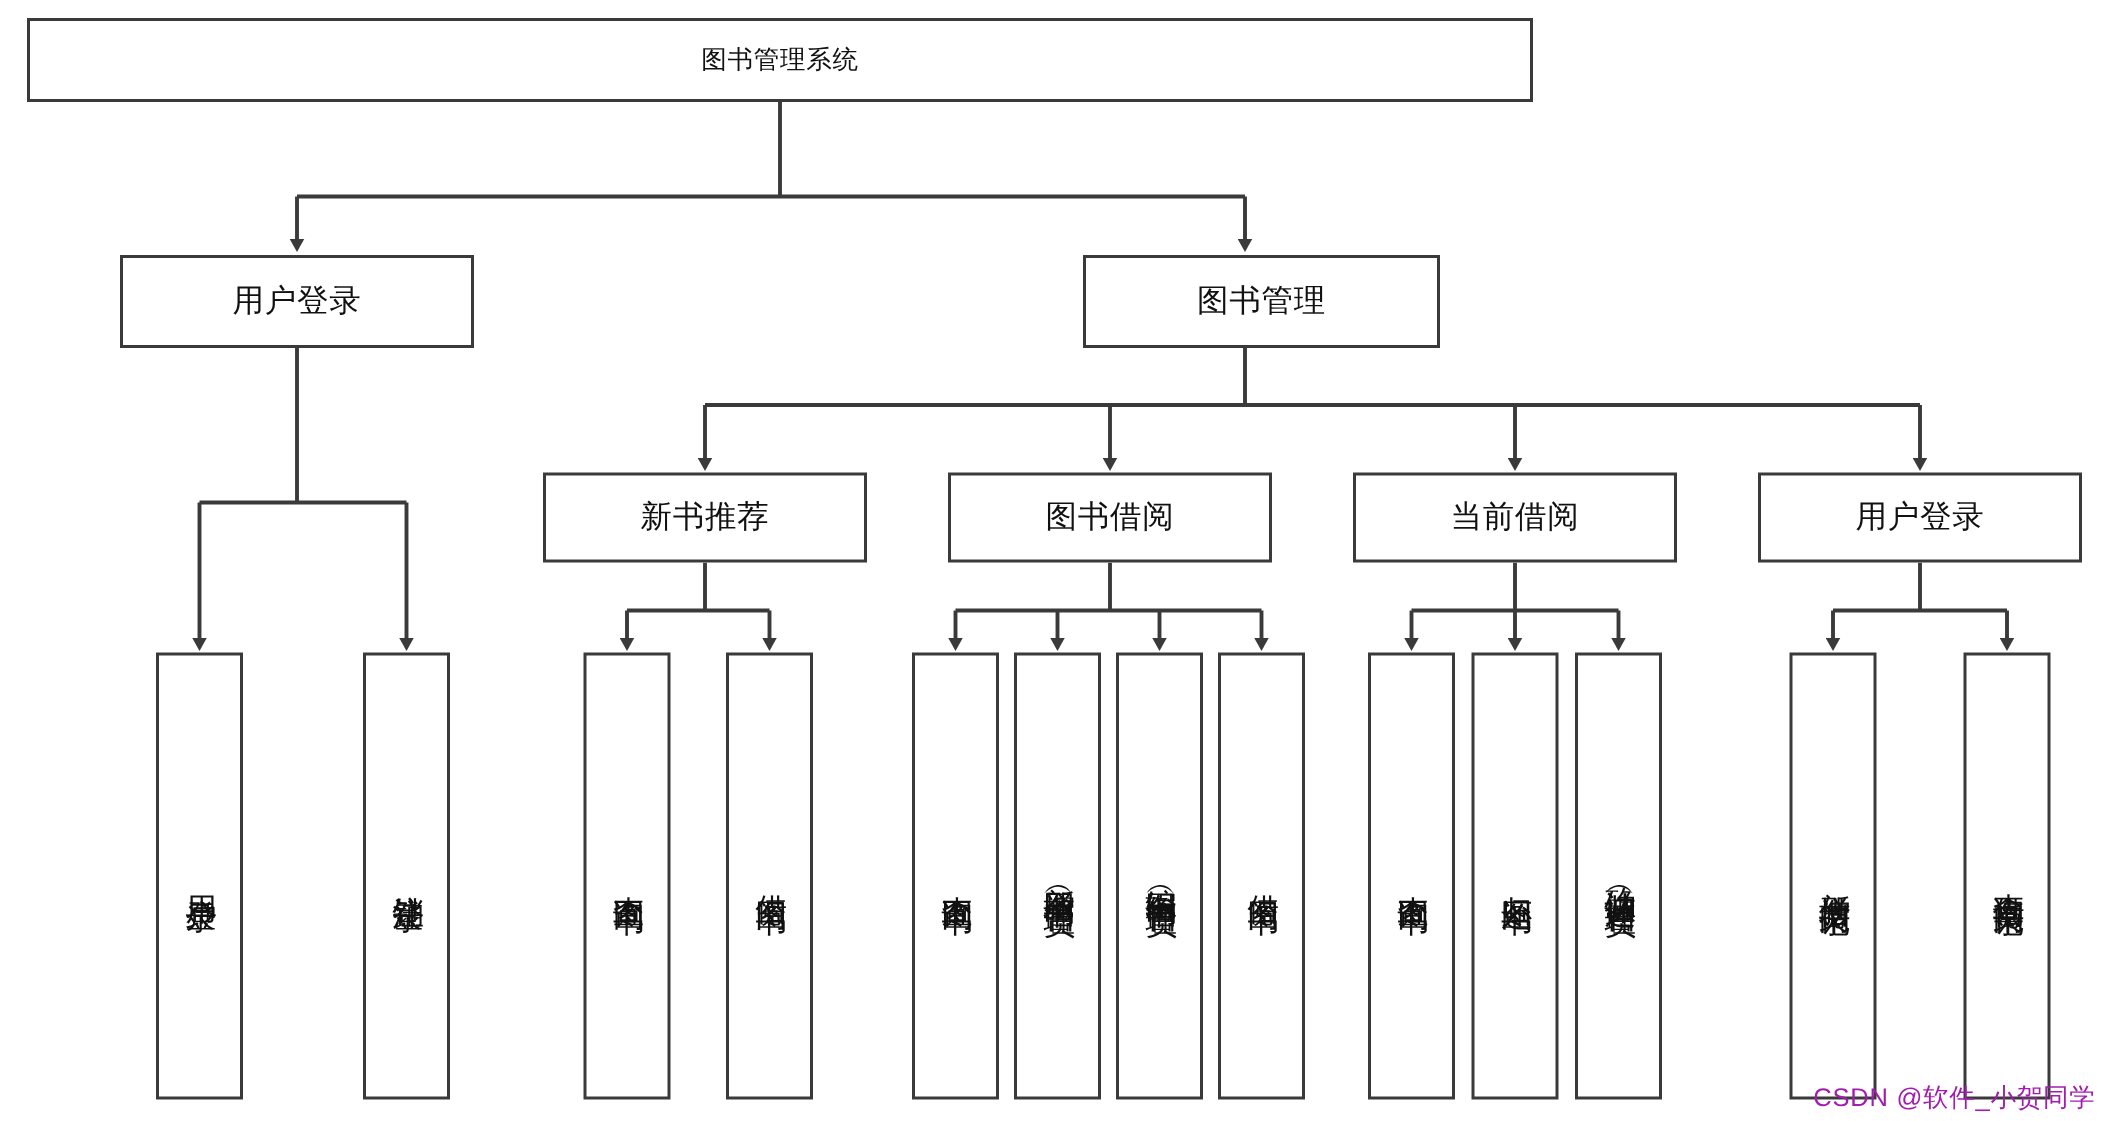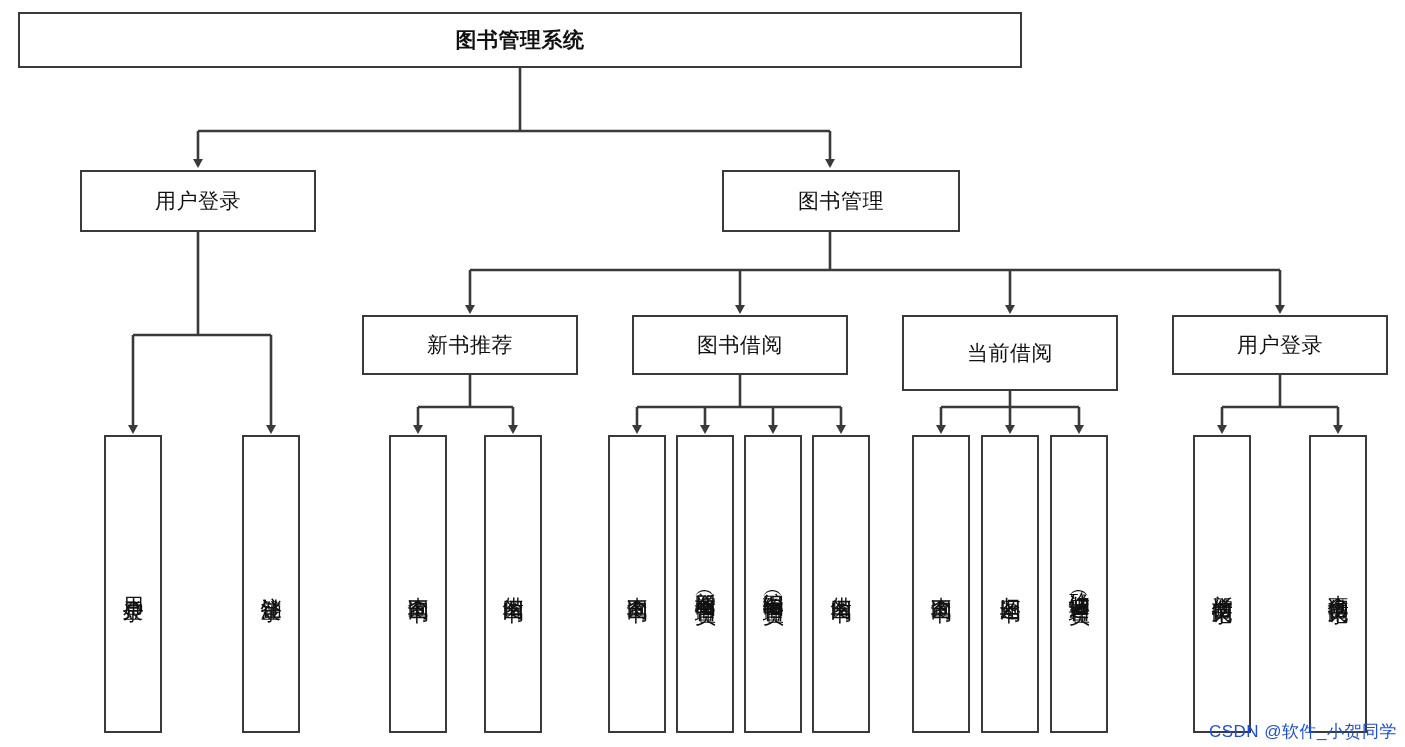--- a/index.html
+++ b/index.html
@@ -54,28 +54,28 @@
   }
   .node.vertical .node-label {
     writing-mode: vertical-rl;
     text-orientation: upright;
     font-size: 21px;
     line-height: 1.26;
     letter-spacing: 2px;
     white-space: nowrap;
     max-height: 286px;
   }
-  .node.root .node-label { font-size: 21px; font-weight: bold; }
+  .node.root .node-label { font-size: 17px; }
 
   .watermark {
     position: absolute;
     right: 8px;
     bottom: 4px;
     font-size: 17px;
-    color: #1d4ed8;
+    color: #a21caf;
     z-index: 5;
     letter-spacing: 0.5px;
     user-select: none;
   }
 </style>
 </head>
 <body>
 
 <div id="diagram">
 
@@ -139,21 +139,21 @@
   <div class="node horizontal" style="left:710px; top:170px; width:238px; height:62px;margin-left:12px;">
     <span class="node-label">图书管理</span>
   </div>
 
   <div class="node horizontal" style="left:362px; top:315px; width:216px; height:60px;">
     <span class="node-label">新书推荐</span>
   </div>
   <div class="node horizontal" style="left:632px; top:315px; width:216px; height:60px;align-items:center;">
     <span class="node-label">图书借阅</span>
   </div>
-  <div class="node horizontal" style="left:902px; top:315px; width:216px; height:76px;">
+  <div class="node horizontal" style="left:902px; top:315px; width:216px; height:60px;">
     <span class="node-label">当前借阅</span>
   </div>
   <div class="node horizontal" style="left:1172px; top:315px; width:216px; height:60px;">
     <span class="node-label">用户登录</span>
   </div>
 
   <div class="node vertical" style="left:104px; top:435px; width:58px; height:298px;">
     <span class="node-label">用户登录</span>
   </div>
   <div class="node vertical" style="left:242px; top:435px; width:58px; height:298px;">

